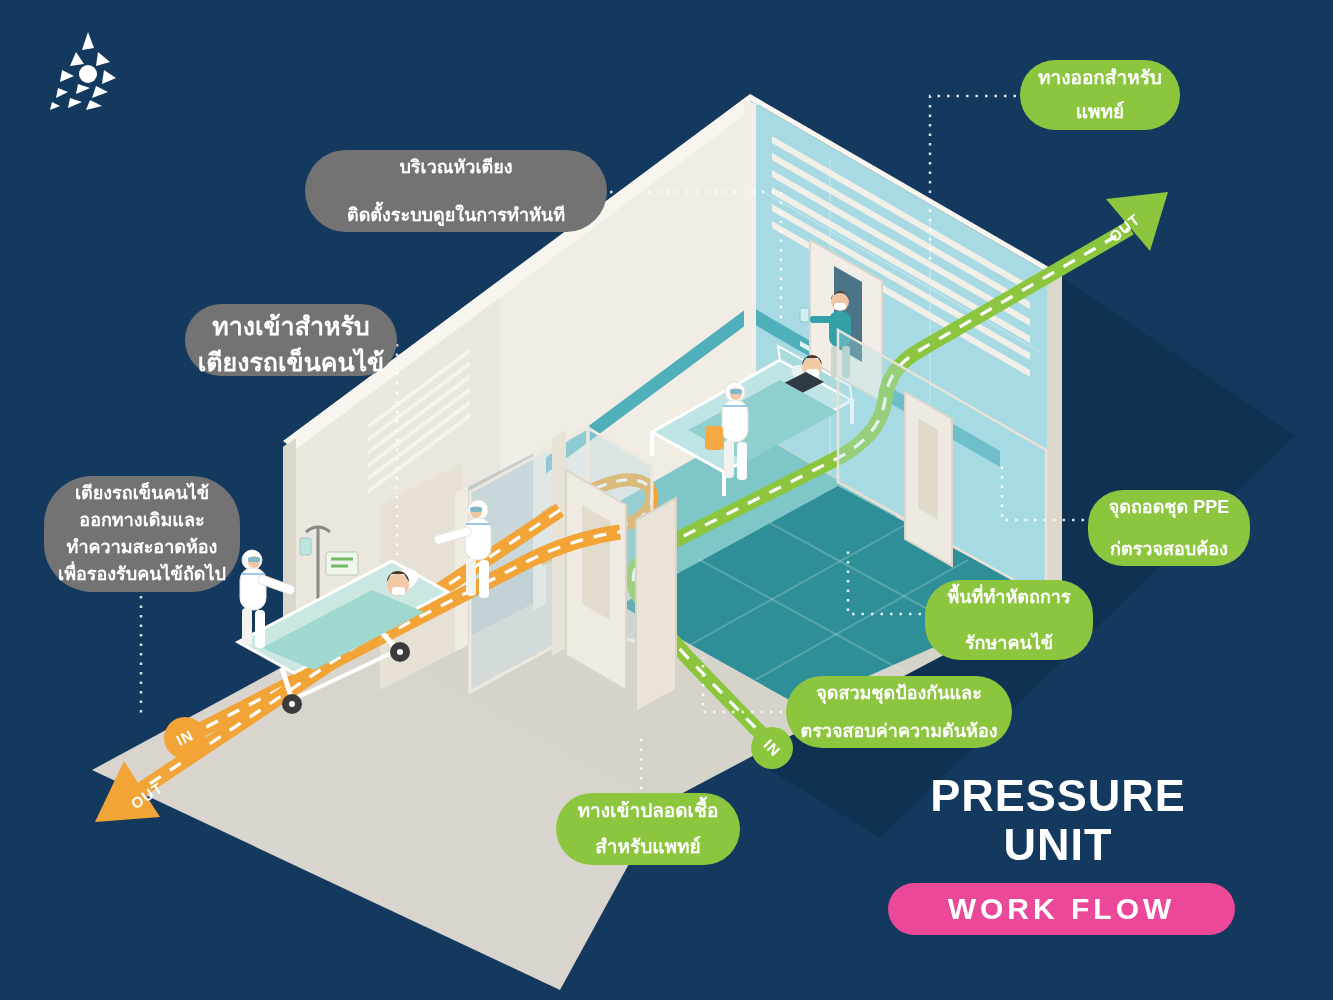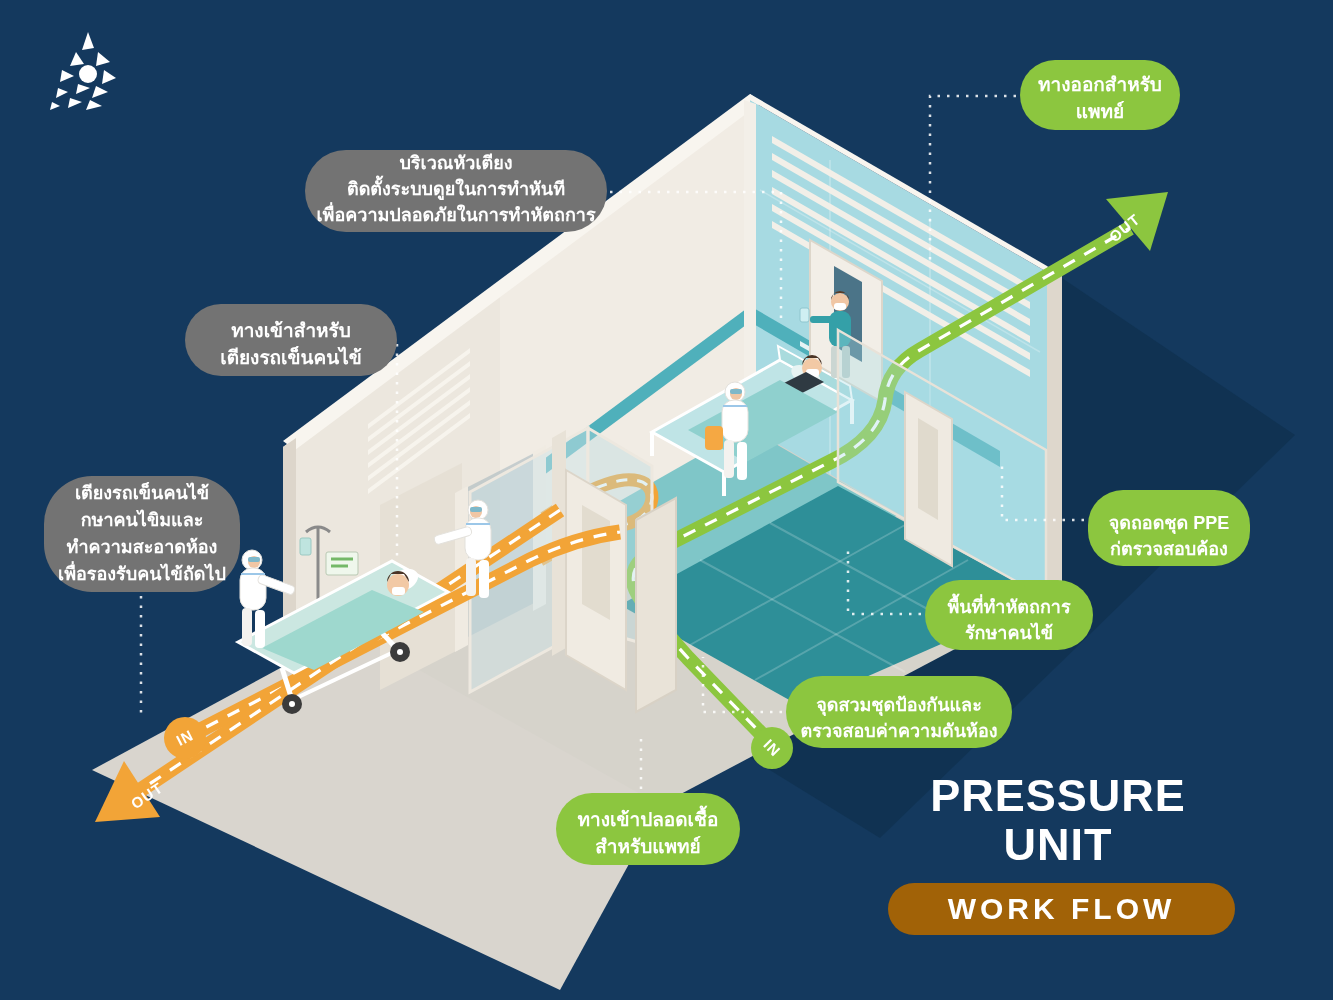--- a/index.html
+++ b/index.html
@@ -10,41 +10,41 @@
   }
   .scene{position:absolute;left:0;top:0;width:1333px;height:1000px;}
   
   .logo{position:absolute;left:50px;top:30px;display:flex;align-items:flex-start;color:#fff;}
   .logo-mark{width:78px;height:84px;}
   .logo-text{margin-left:14px;padding-top:6px;}
   .logo-name{font-size:42px;font-weight:bold;letter-spacing:12px;line-height:1;}
   .logo-tag{margin-top:7px;font-size:10px;letter-spacing:1.6px;line-height:1.35;font-weight:bold;opacity:.95;}
   
   .pill{
-    position:absolute;display:flex;flex-direction:column;justify-content:flex-end;align-items:center;
+    position:absolute;display:flex;flex-direction:column;justify-content:space-between;align-items:center;
     color:#fff;font-weight:bold;text-align:center;line-height:1.45;white-space:nowrap;
     box-sizing:border-box;padding:4px 10px;
   }
   .pill.orange{background:#737373;}
   .pill.green{background:#8cc63f;}
   .pill span{display:block;}
   #lb-bedhead        {left:305px;top:150px;width:302px;height:82px;border-radius:41px;font-size:18px;}
   #lb-doctor-exit    {left:1020px;top:60px;width:160px;height:70px;border-radius:35px;font-size:19px;}
-  #lb-patient-entry  {left:185px;top:304px;width:212px;height:72px;border-radius:36px;font-size:19px;}
+  #lb-patient-entry  {left:185px;top:304px;width:212px;height:72px;border-radius:36px;font-size:25px;}
   #lb-patient-exit   {left:44px;top:476px;width:196px;height:116px;border-radius:48px;font-size:18px;line-height:1.5;}
   #lb-ppe-doff       {left:1088px;top:490px;width:162px;height:76px;border-radius:35px;font-size:18px;}
-  #lb-treatment      {left:925px;top:580px;width:168px;height:70px;border-radius:35px;font-size:18px;}
+  #lb-treatment      {left:925px;top:580px;width:168px;height:80px;border-radius:35px;font-size:18px;}
   #lb-ppe-don        {left:786px;top:676px;width:226px;height:72px;border-radius:36px;font-size:18px;}
   #lb-doctor-entry   {left:556px;top:793px;width:184px;height:72px;border-radius:36px;font-size:19px;}
   
   .title{position:absolute;left:870px;top:772px;width:376px;text-align:center;color:#fff;}
   .title .t-line{font-size:45px;font-weight:bold;letter-spacing:1px;line-height:1.08;}
   .workflow{
     position:absolute;left:888px;top:883px;width:347px;height:52px;border-radius:26px;
-    background:#a16207;color:#fff;font-size:30px;font-weight:bold;letter-spacing:4px;
+    background:#ec4899;color:#fff;font-size:30px;font-weight:bold;letter-spacing:4px;
     display:flex;align-items:center;justify-content:center;
   }
 </style>
 </head>
 <body>
 
 <div class="stage">
 
   <svg class="scene" viewBox="0 0 1333 1000">
 
@@ -274,36 +274,35 @@
       <polygon points="8,58 18,62 6,68"></polygon>
       <polygon points="20,68 32,72 18,78"></polygon>
       <polygon points="40,70 52,76 36,80"></polygon>
       <polygon points="2,72 10,76 0,80"></polygon>
     </svg>
   </div>
 
   <div class="pill orange" id="lb-bedhead">
     <span>บริเวณหัวเตียง</span>
     <span>ติดตั้งระบบดูยในการทำหันที</span>
-    <span>เพื่อความปลอดภัยในการทำหัตถการ</span>
   </div>
 
   <div class="pill green" id="lb-doctor-exit">
     <span>ทางออกสำหรับ</span>
     <span>แพทย์</span>
   </div>
 
   <div class="pill orange" id="lb-patient-entry">
     <span>ทางเข้าสำหรับ</span>
     <span>เตียงรถเข็นคนไข้</span>
   </div>
 
   <div class="pill orange" id="lb-patient-exit">
     <span>เตียงรถเข็นคนไข้</span>
-    <span>กษาคนไขิมและ</span>
+    <span>ออกทางเดิมและ</span>
     <span>ทำความสะอาดห้อง</span>
     <span>เพื่อรองรับคนไข้ถัดไป</span>
   </div>
 
   <div class="pill green" id="lb-ppe-doff">
     <span>จุดถอดชุด PPE</span>
     <span>ก่ตรวจสอบค้อง</span>
   </div>
 
   <div class="pill green" id="lb-treatment">

